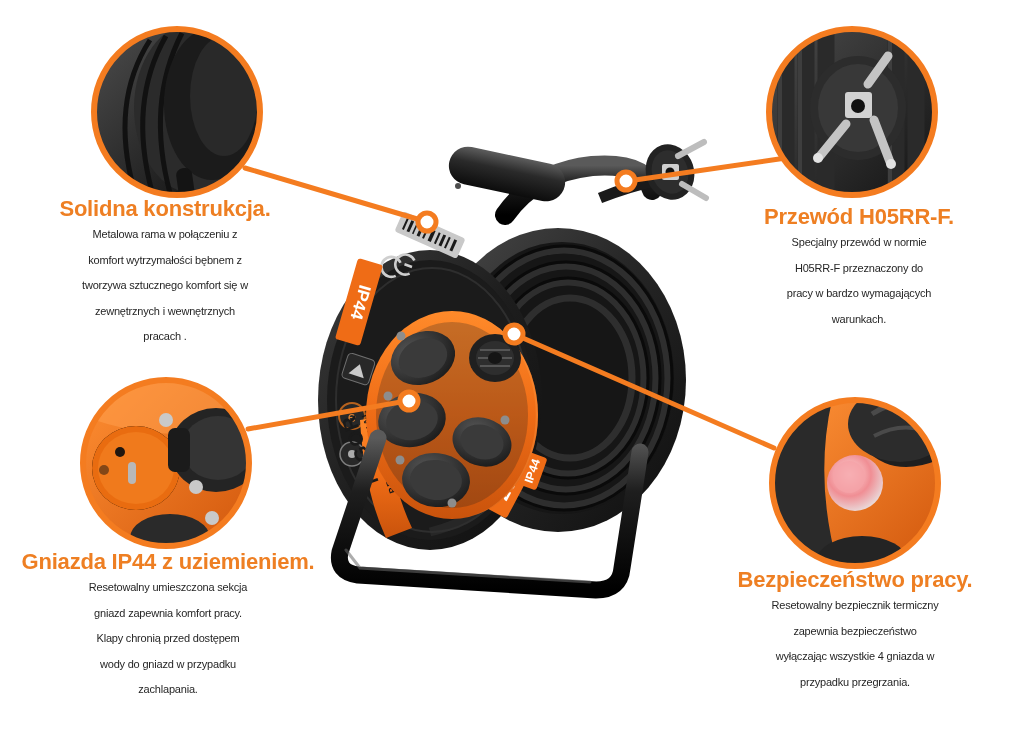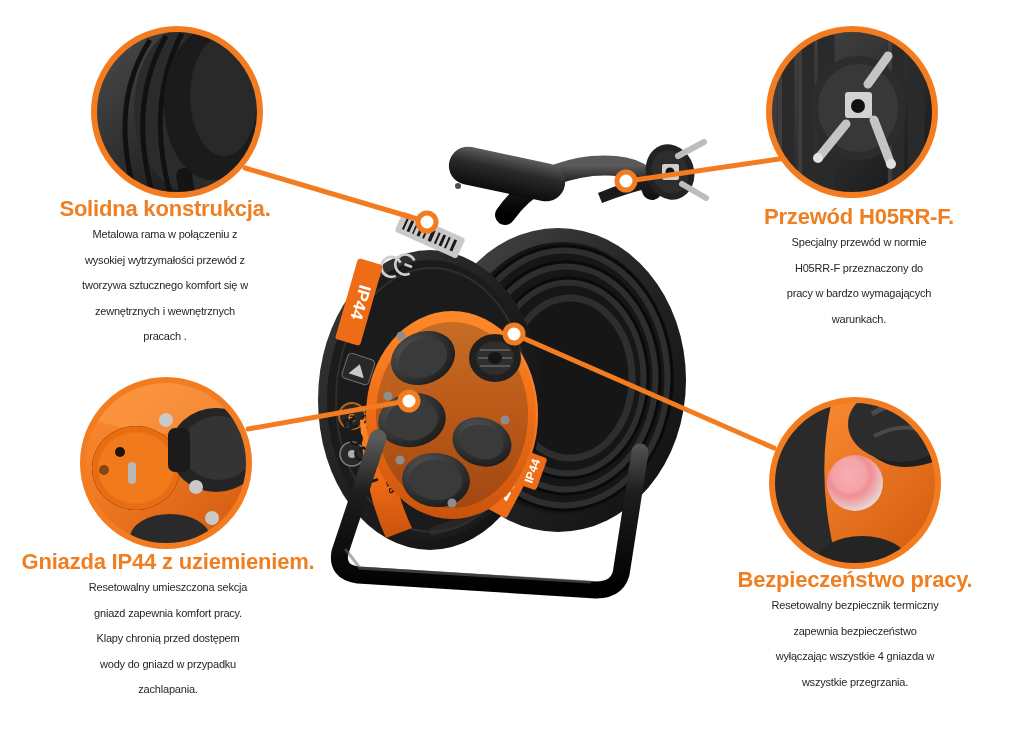--- a/index.html
+++ b/index.html
@@ -350,21 +350,21 @@
       <circle cx="626" cy="181" r="9" fill="#fff" stroke="#f47c20" stroke-width="5"></circle>
       <circle cx="409" cy="401" r="9" fill="#fff" stroke="#f47c20" stroke-width="5"></circle>
       <circle cx="514" cy="334" r="9" fill="#fff" stroke="#f47c20" stroke-width="5"></circle>
     </g>
   </svg>
 
   <div id="co-tl" class="callout">
     <p class="ttl">Solidna konstrukcja.</p>
     <p class="body">
       <span>Metalowa rama w połączeniu z</span>
-      <span>wysokiej wytrzymałości przewód z</span>
+      <span>komfort wytrzymałości bębnem z</span>
       <span>tworzywa sztucznego komfort się w</span>
       <span>zewnętrznych i wewnętrznych</span>
       <span>pracach .</span>
     </p>
   </div>
 
   <div id="co-tr" class="callout">
     <p class="ttl">Przewód H05RR-F.</p>
     <p class="body">
       <span>Specjalny przewód w normie</span>
@@ -384,17 +384,17 @@
       <span>zachlapania.</span>
     </p>
   </div>
 
   <div id="co-br" class="callout">
     <p class="ttl">Bezpieczeństwo pracy.</p>
     <p class="body">
       <span>Resetowalny bezpiecznik termiczny</span>
       <span>zapewnia bezpieczeństwo</span>
       <span>wyłączając wszystkie 4 gniazda w</span>
-      <span>wszystkie przegrzania.</span>
+      <span>przypadku przegrzania.</span>
     </p>
   </div>
 
 </div>
 
 </body></html>

